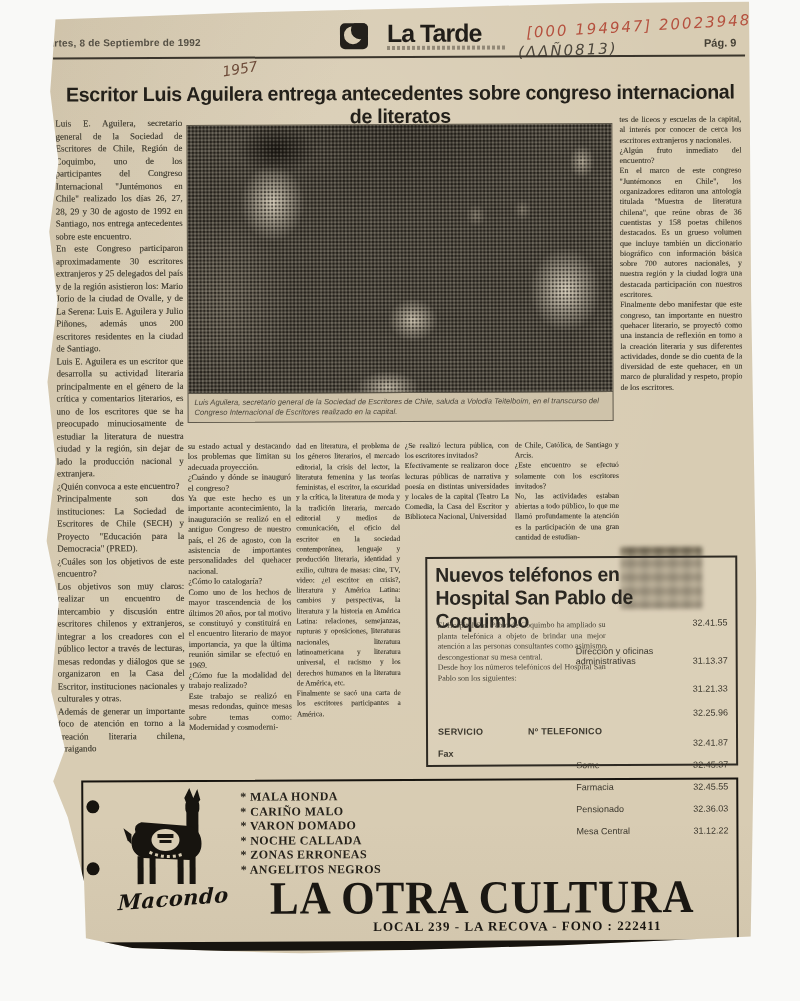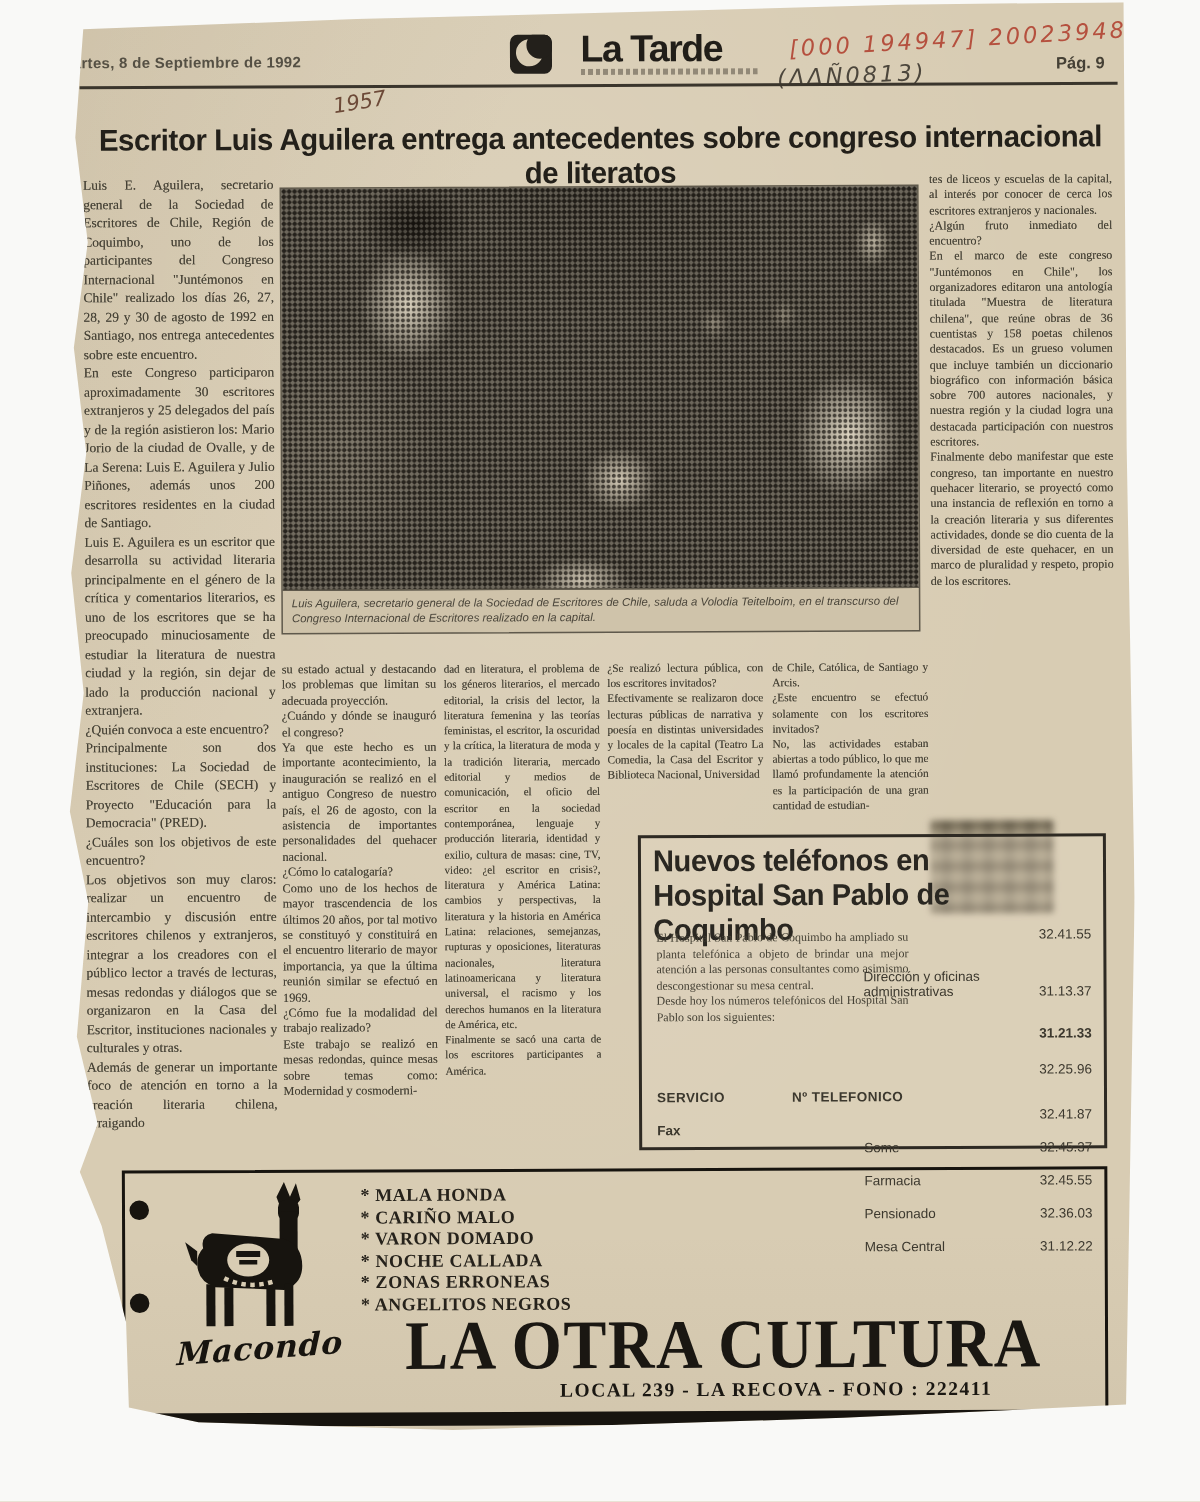--- a/index.html
+++ b/index.html
@@ -183,21 +183,21 @@
       <div class="abs phone-rows" style="left:10px;top:190px;font-weight:bold;">Fax</div>
       <div class="abs phone-rows" style="right:8px;top:58px;width:152px;">
         <div class="prow" style="margin-bottom:6px;">
           <span class="plabel"></span>
           <span>32.41.55</span>
         </div>
         <div class="prow" style="margin-bottom:16px;">
           <span class="plabel">Dirección y oficinas administrativas</span>
           <span>31.13.37</span>
         </div>
-        <div class="prow" style="margin-bottom:12px;font-weight:bold;">
+        <div class="prow" style="margin-bottom:12px;">
           <span class="plabel"></span>
           <span>31.21.33</span>
         </div>
         <div class="prow" style="margin-bottom:18px;">
           <span class="plabel"></span>
           <span>32.25.96</span>
         </div>
         <div class="prow">
           <span class="plabel"></span>
           <span>32.41.87</span>

